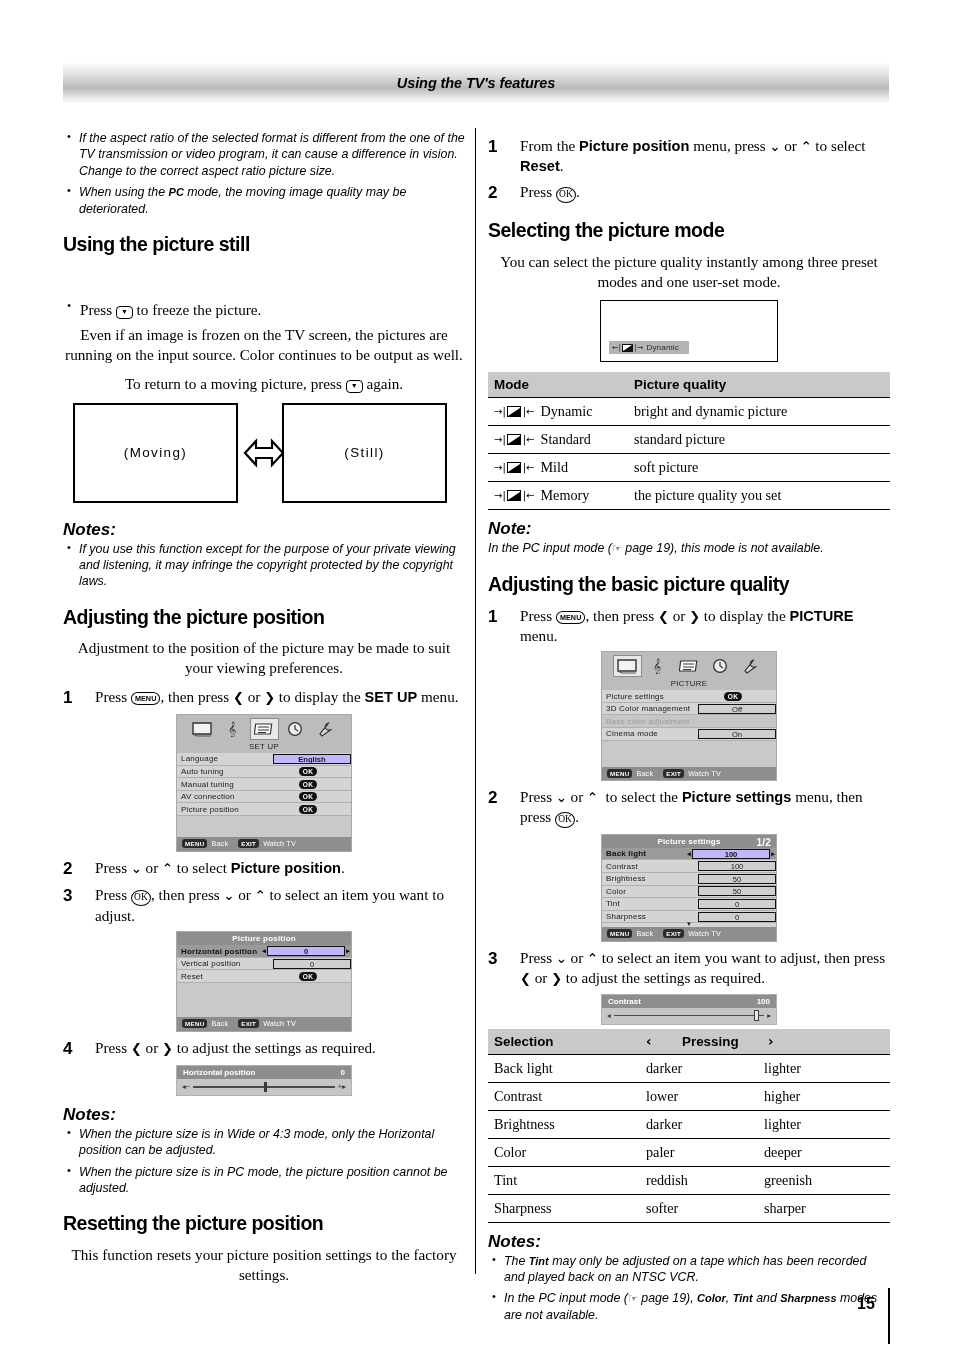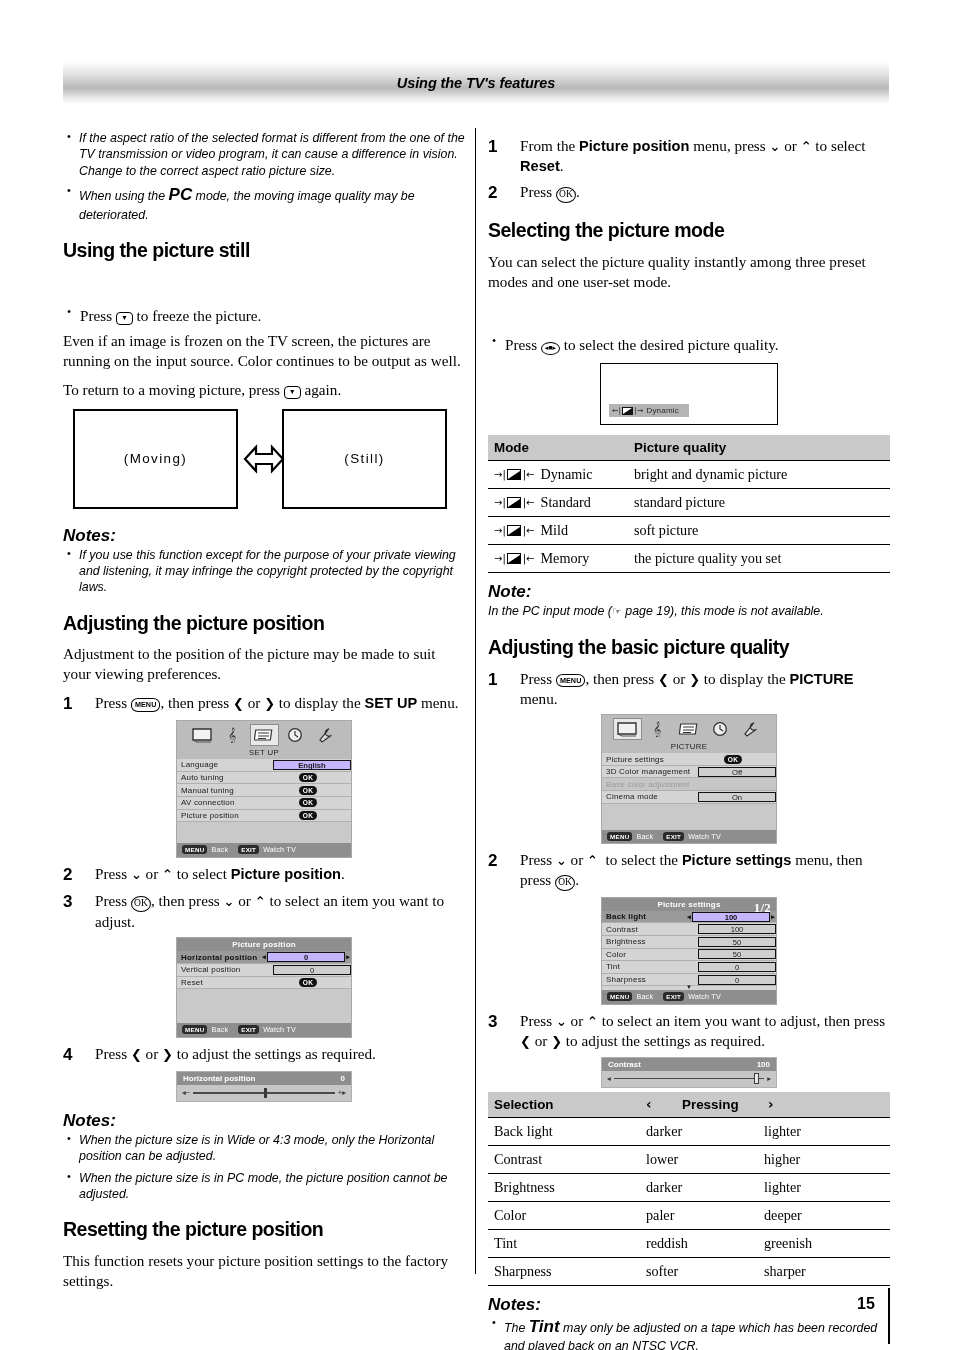--- a/index.html
+++ b/index.html
@@ -42,21 +42,21 @@
     font-weight:bold;
     font-size:21px;
     letter-spacing:-0.55px;
     margin: 16px 0 10px 0;
     line-height:1.08;
     transform: scaleX(0.93);
     transform-origin: left center;
   }
   p.body {
     font-size:15.2px; line-height:1.30; margin:0 0 9px 0;
-    text-align:left;
+    text-align:center;
   }
   .notes-label {
     font-family:"Liberation Sans", sans-serif;
     font-weight:bold; font-style:italic; font-size:17px;
     margin: 9px 0 1px 0;
   }
   ul.notes { list-style:none; margin:0 0 6px 0; padding:0; }
   ul.notes li {
     font-family:"Liberation Sans", sans-serif;
     font-style:italic; font-size:12.4px; line-height:1.32;
@@ -67,21 +67,21 @@
   }
   ul.bullets { list-style:none; margin:0 0 6px 0; padding:0; }
   ul.bullets li {
     font-size:15.2px; line-height:1.30;
     position:relative; padding-left:17px; margin-bottom:3px;margin-top:44px;
   }
   ul.bullets li:before {
     content:"\2022"; position:absolute; left:4px; top:-1px; font-size:12px;
   }
   b.sans { font-family:"Liberation Sans", sans-serif; font-weight:bold; font-size:14.6px; }
-  b.sansi { font-family:"Liberation Sans", sans-serif; font-weight:bold; font-size:17px; }
+  b.sansi { font-family:"Liberation Sans", sans-serif; font-weight:bold; font-size:11px; }
 
   
   .step { display:flex; margin:6px 0 4px 0; }
   .step .num {
     font-family:"Liberation Sans", sans-serif; font-weight:bold; font-size:17px;
     width:32px; flex:0 0 32px; line-height:1.25;
   }
   .step .txt { font-size:15.2px; line-height:1.30; flex:1; }
 
   
@@ -131,21 +131,21 @@
   .osd-icons .ic { width:29px; height:22px; display:flex; align-items:center; justify-content:center; }
   .osd-icons .ic.active { background:#e8e8e8; border:1px solid #8d8d8d; }
   .osd-title {
     text-align:center; font-size:7.8px; padding:1px 0 2px 0; letter-spacing:0.3px;
     color:#222;
   }
   .osd-title-bar {
     background:#8e8e8e; color:#fff; text-align:center; font-size:8px; font-weight:bold;
     padding:2px 0; letter-spacing:0.2px; position:relative;
   }
-  .osd-title-bar .pg { position:absolute; right:5px; top:2px; font-size:13px;font-family:Liberation Serif, serif; }
+  .osd-title-bar .pg { position:absolute; right:5px; top:2px; font-size:10px; }
   .osd-row {
     display:flex; align-items:center; height:12.6px;
     border-bottom:1px solid #b0b0b0; background:#d4d4d4;
     font-size:8px; padding-left:4px;
   }
   .osd-row.hl { background:#9a9a9a; font-weight:bold; color:#111; }
   .osd-row.dim { color:#9a9a9a; background:#c6c6c6; }
   .osd-row .lbl { flex:1; letter-spacing:0.2px; }
   .osd-row .val {
     width:78px; text-align:center; font-size:7.6px;
@@ -433,23 +433,20 @@
       <div class="num">1</div>
       <div class="txt">From the <b class="sans">Picture position</b> menu, press <span class="arrow-g">⌄</span> or <span class="arrow-g">⌃</span> to select <b class="sans">Reset</b>.</div>
     </div>
     <div class="step">
       <div class="num">2</div>
       <div class="txt">Press <span class="key-round">OK</span>.</div>
     </div>
 
     <h2 class="sec">Selecting the picture mode</h2>
     <p class="body">You can select the picture quality instantly among three preset modes and one user-set mode.</p>
-    <ul class="bullets">
-      <li>Press <span class="key-pm">◂■▸</span> to select the desired picture quality.</li>
-    </ul>
 
     <div class="modebox">
       <div class="mode-chip">
         <span class="pmicon">
           <span class="lft">←|</span>
             <span class="sq"></span>
             <span class="rgt">|→</span>
         </span>
         <span>Dynamic</span>
       </div>

